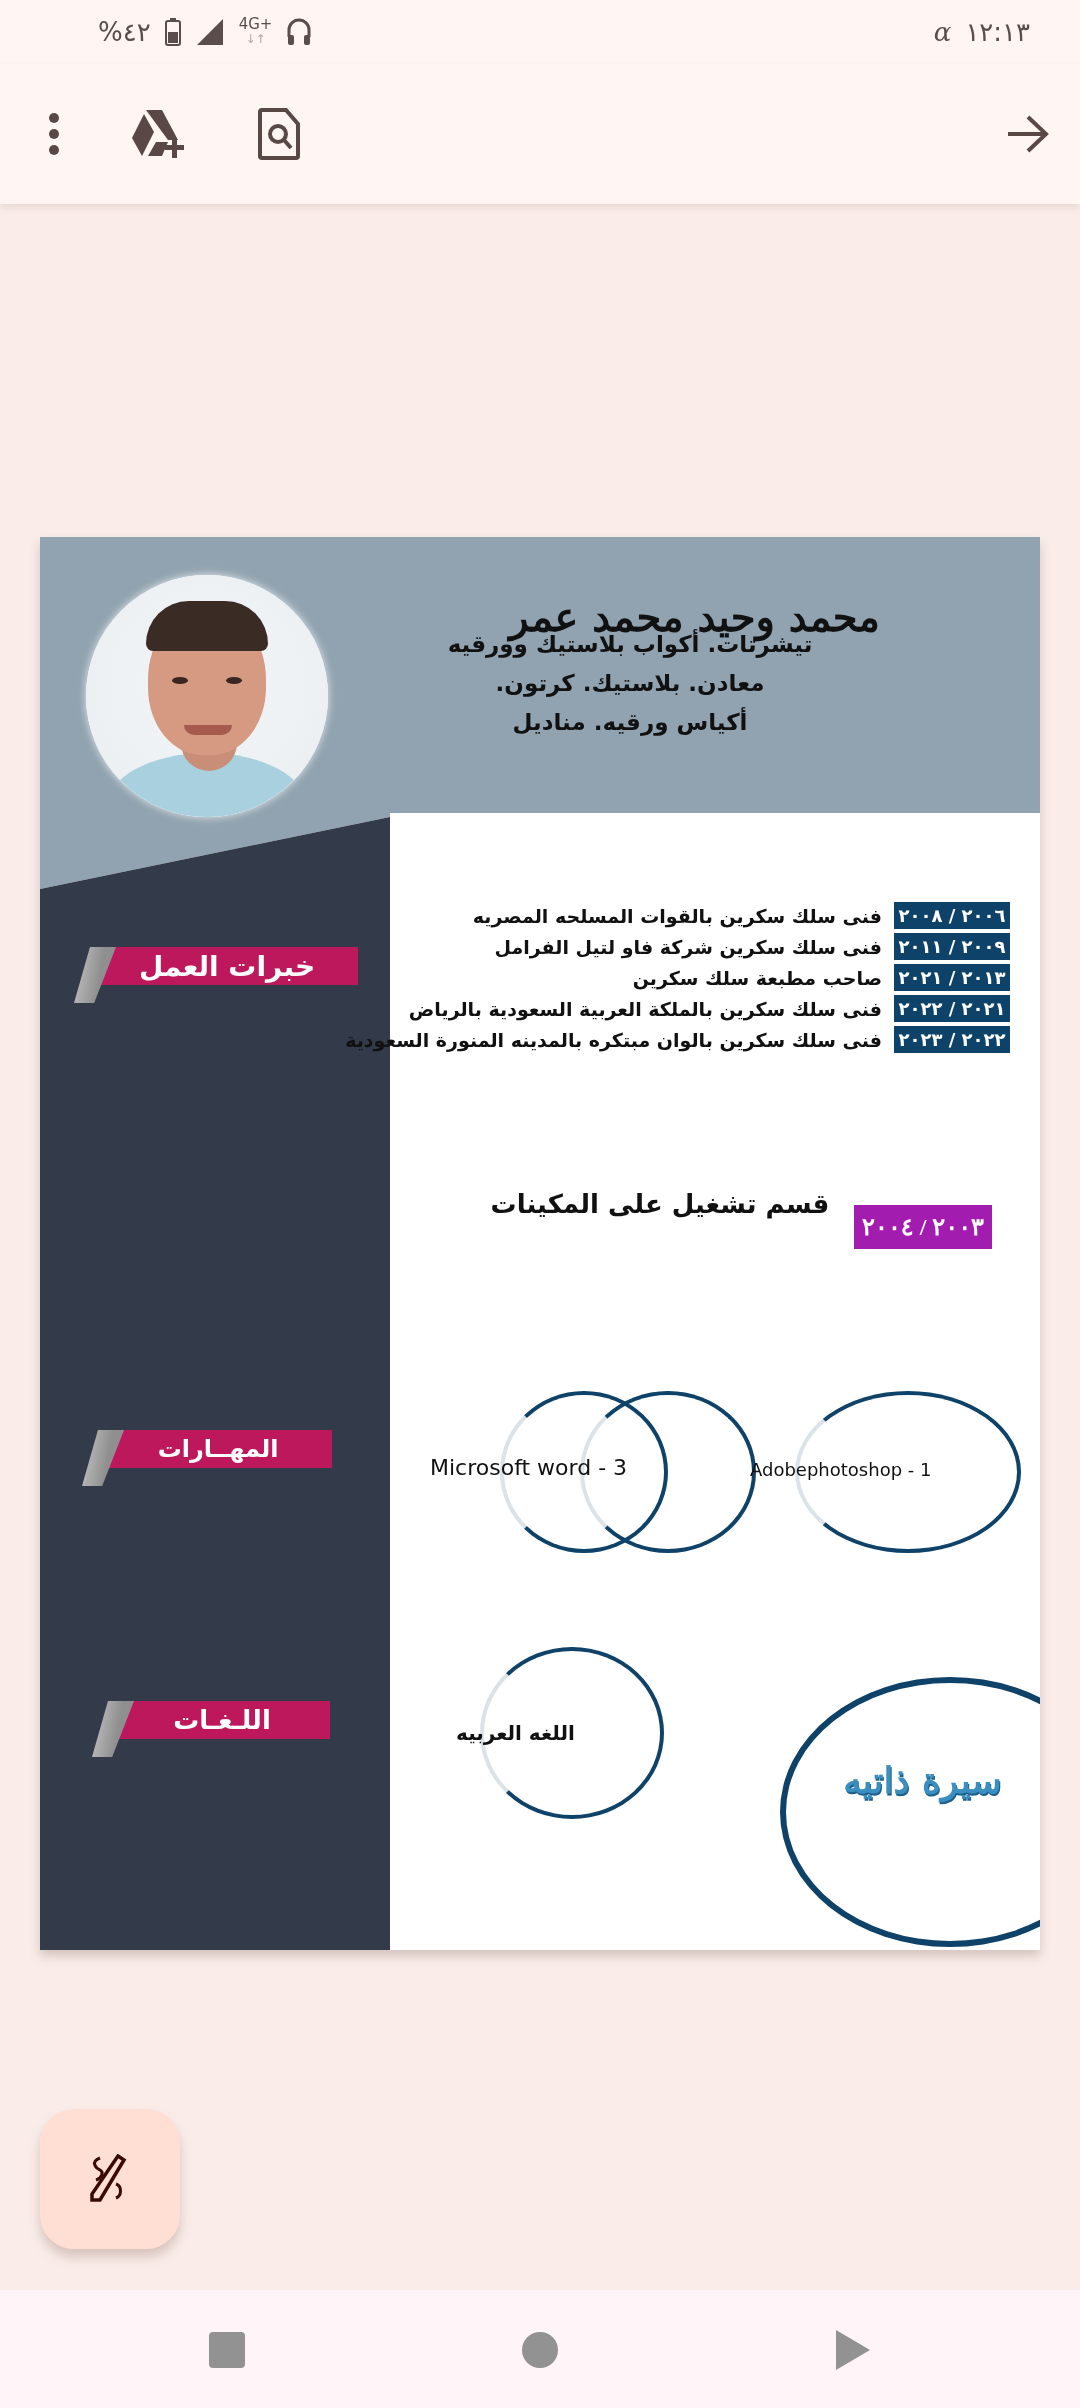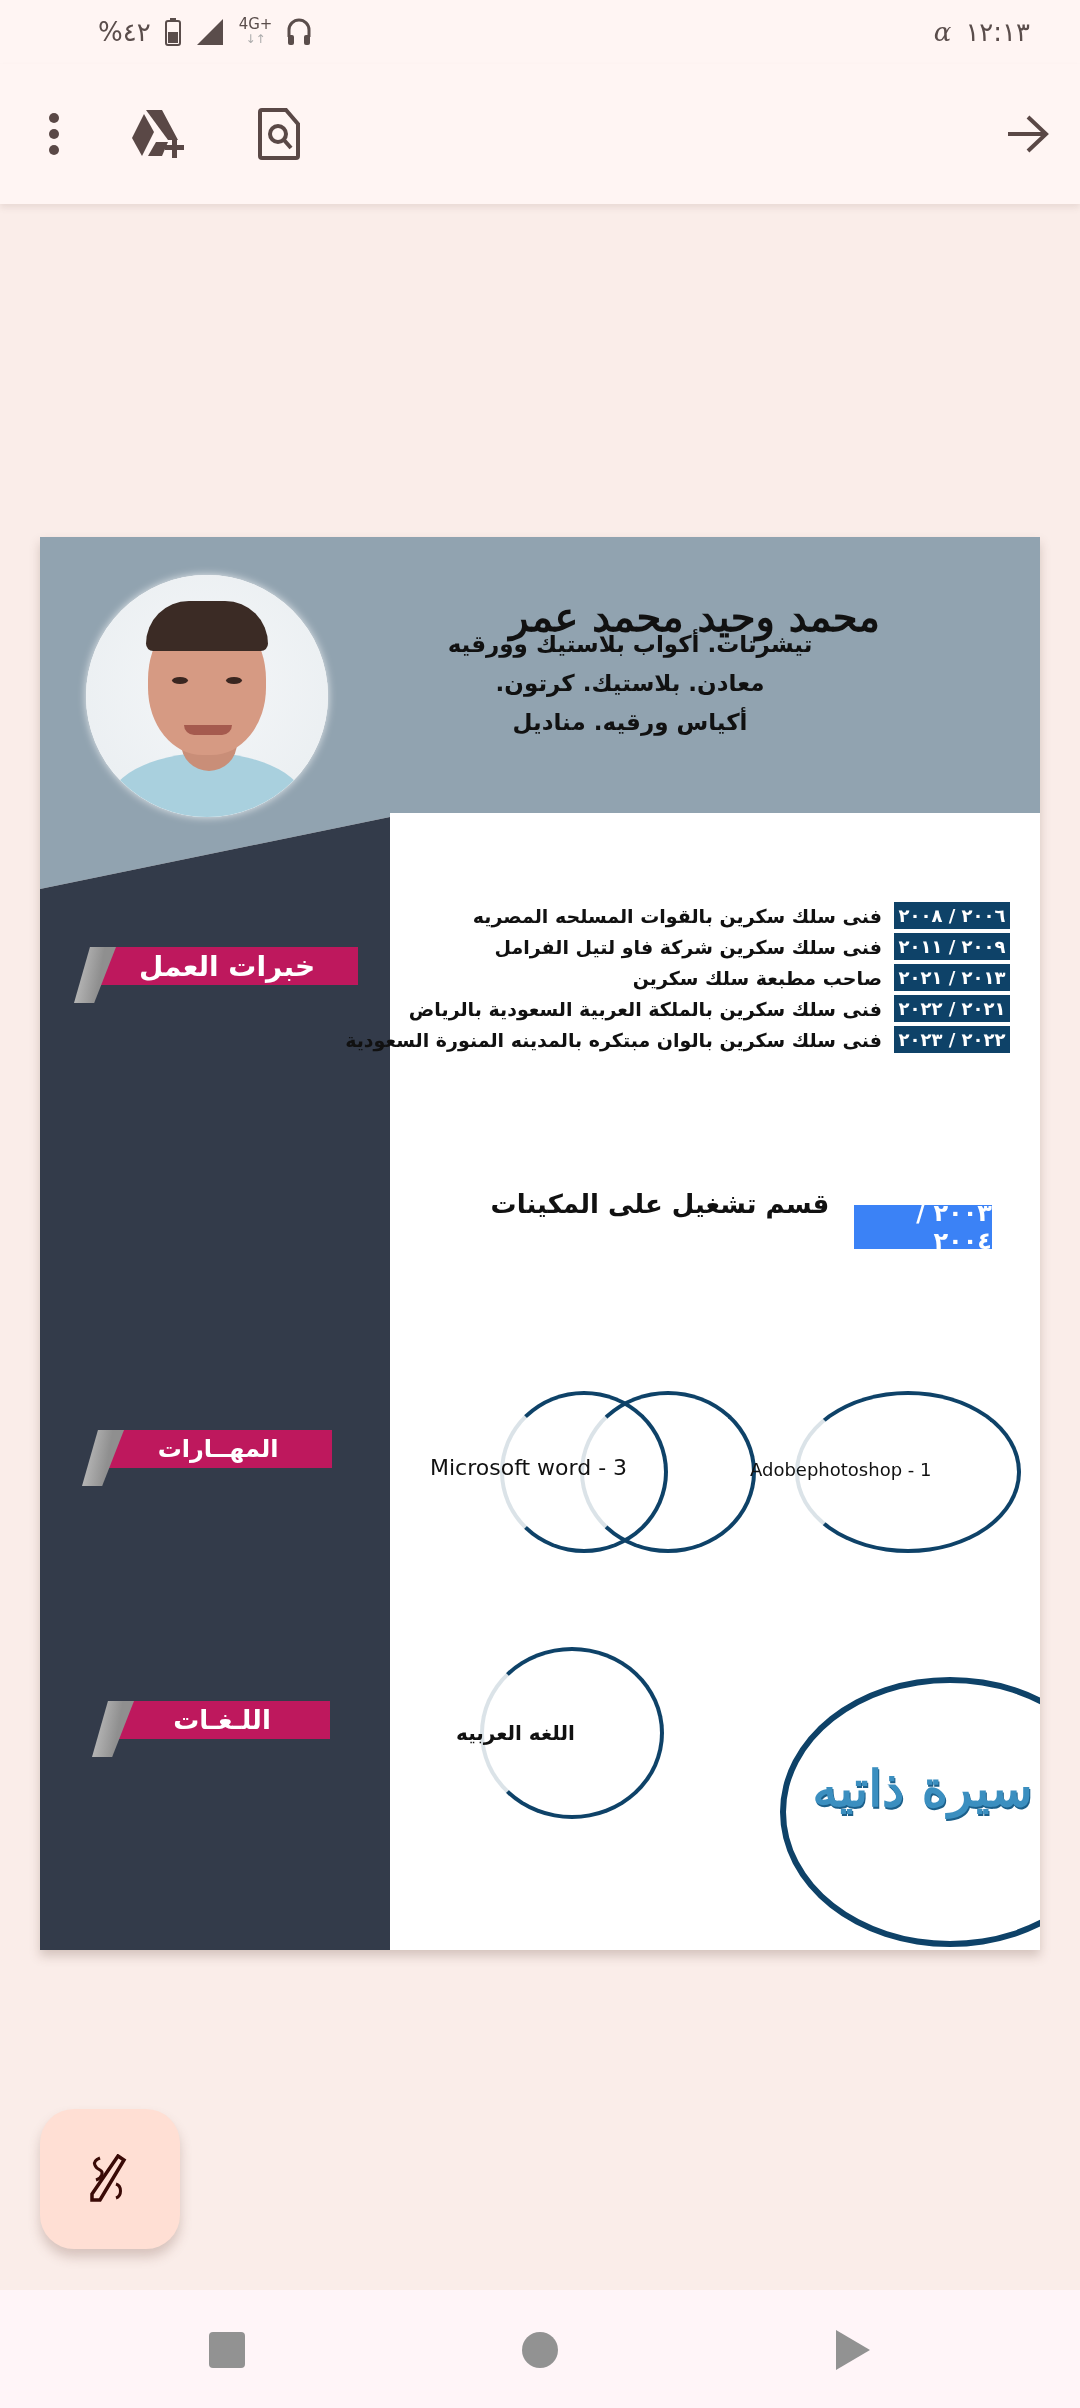--- a/index.html
+++ b/index.html
@@ -37,28 +37,28 @@
 
   .section-tag { position: absolute; height: 38px; display: flex; align-items: center; justify-content: center; color: #fff; font-weight: bold; background: #be185d; }
   .section-tag .swoosh { position: absolute; left: -22px; top: 0; width: 42px; height: 56px; background: linear-gradient(100deg, #c6c6c6 0%, #8f8f8f 60%); clip-path: polygon(38% 0, 100% 0, 48% 100%, 0 100%); }
   .section-tag .lbl { direction: rtl; }
 
   .exp-list { position: absolute; right: 30px; top: 363px; width: 610px; }
   .exp-row { display: flex; flex-direction: row-reverse; align-items: center; height: 31px; gap: 12px; }
   .date-box { background: #0e4268; color: #fff; font-size: 18px; font-weight: bold; width: 116px; height: 27px; display: flex; align-items: center; justify-content: center; flex-shrink: 0; direction: rtl; }
   .exp-text { font-weight: bold; font-size: 19px; color: #111; direction: rtl; white-space: nowrap; }
 
-  .edu-date { position: absolute; left: 814px; top: 668px; width: 138px; height: 44px; background: #3b82f6; color: #fff; font-weight: bold; font-size: 24px; display: flex; align-items: center; justify-content: center; direction: rtl; }
+  .edu-date { position: absolute; left: 814px; top: 668px; width: 138px; height: 44px; background: #a21caf; color: #fff; font-weight: bold; font-size: 24px; display: flex; align-items: center; justify-content: center; direction: rtl; font-family: Liberation Serif, serif; }
   .edu-text { position: absolute; left: 440px; width: 360px; top: 648px; direction: rtl; text-align: center; font-weight: bold; font-size: 26px; line-height: 38px; color: #111; }
 
   .circle { position: absolute; border-radius: 50%; border: 4px solid #0e4268; border-left-color: rgba(14,66,104,0.15); border-top-color: #0e4268; }
   .circle-text { position: absolute; font-size: 20px; color: #111; white-space: nowrap; }
 
   .title-circle { position: absolute; left: 740px; top: 1140px; width: 340px; height: 270px; border-radius: 50%; border: 6px solid #0e4268; }
-  .title-text { position: absolute; left: 740px; top: 1222px; width: 285px; text-align: center; font-family: "DejaVu Serif", serif; font-weight: bold; font-size: 50px; color: #3b8fc0; text-shadow: 1px 2px 0 #1b5f8a; direction: rtl; }
+  .title-text { position: absolute; left: 740px; top: 1222px; width: 285px; text-align: center; font-family: "DejaVu Serif", serif; font-weight: bold; font-size: 36px; color: #3b8fc0; text-shadow: 1px 2px 0 #1b5f8a; direction: rtl; }
 
   
   .fab { position: absolute; left: 40px; top: 2109px; width: 140px; height: 140px; border-radius: 34px; background: #ffdfd4; box-shadow: 0 8px 12px rgba(110,70,60,0.25); display: flex; align-items: center; justify-content: center; }
 
   
   .nav-bar { position: absolute; left: 0; top: 2290px; width: 1080px; height: 118px; background: #fff5f8; }
   .nav-btn { position: absolute; top: 30px; width: 60px; height: 60px; display: flex; align-items: center; justify-content: center; }
 </style>
 </head>
 <body>

